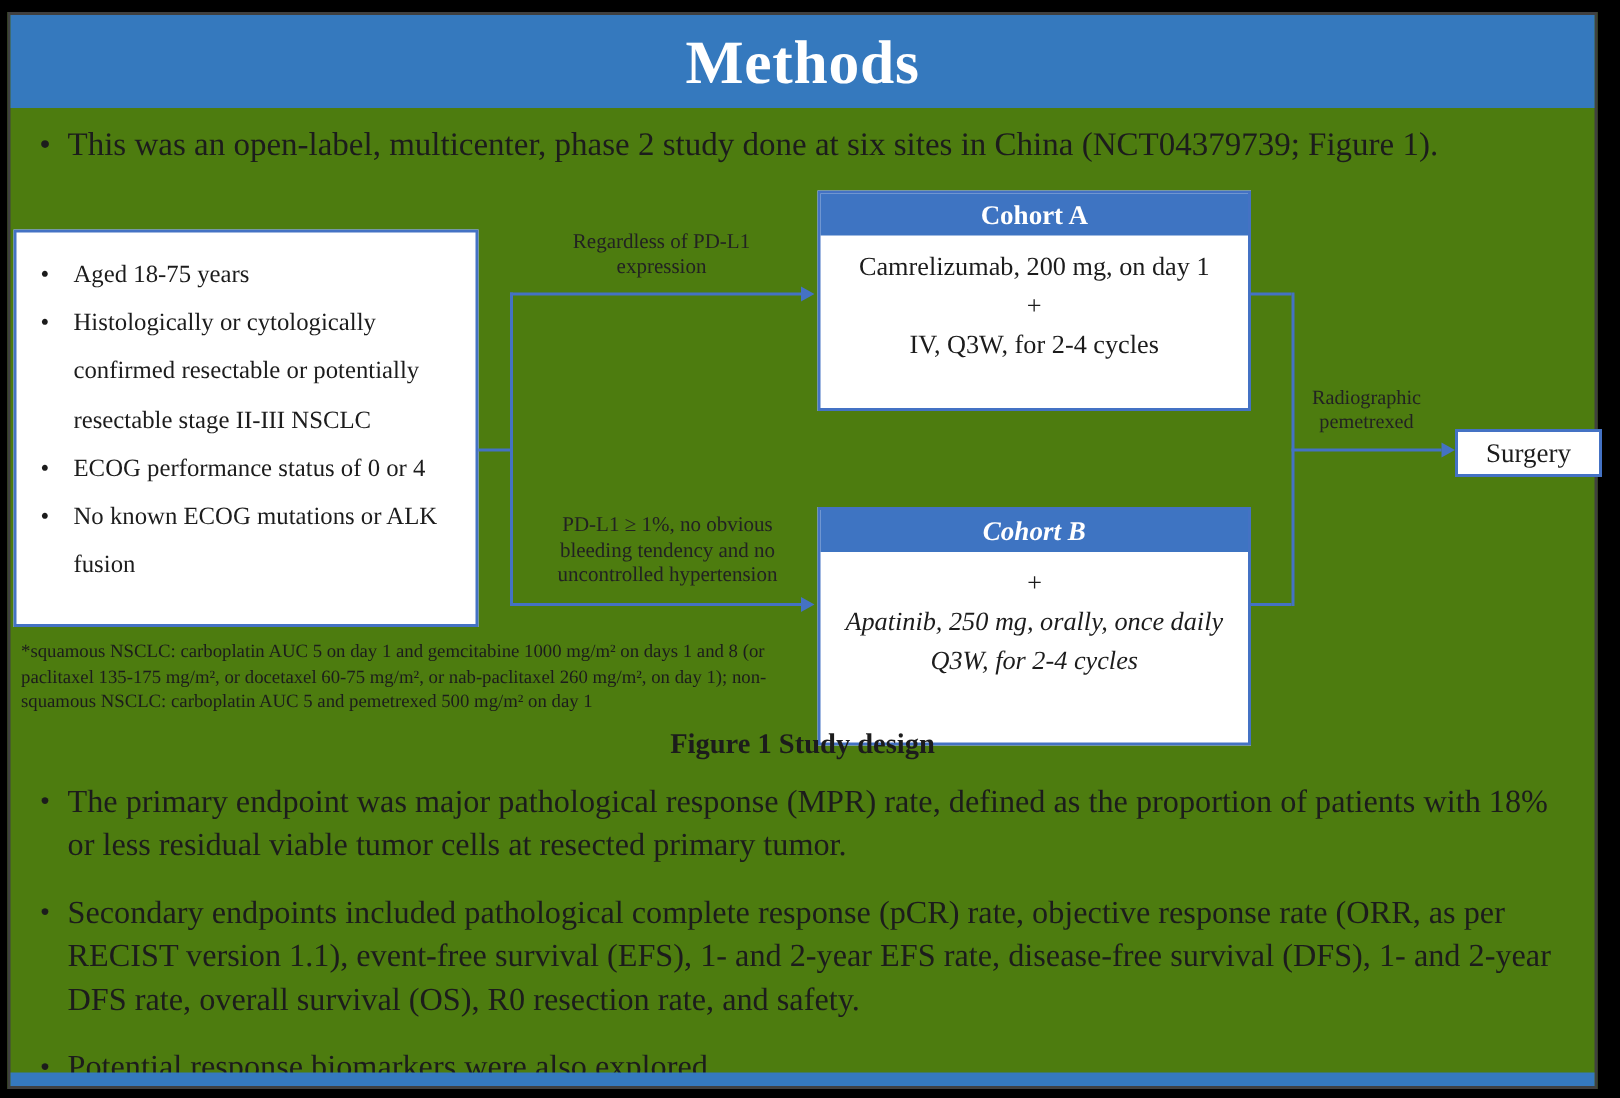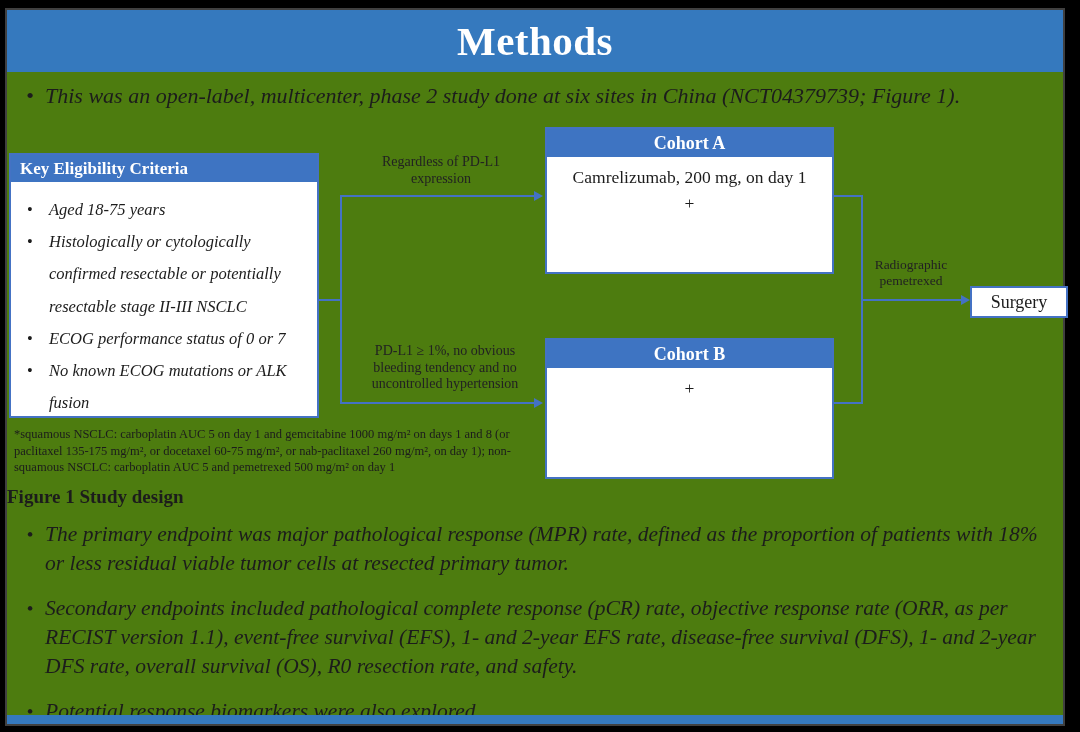--- a/index.html
+++ b/index.html
@@ -10,21 +10,21 @@
            background:#4d7c0f; border:2px solid #404040; }
 
   
   .title-bar { position:absolute; left:0; right:0; top:0; height:62px; background:#3579be;
                display:flex; align-items:center; justify-content:center; }
   .title-bar h1 { color:#ffffff; font-size:41px; font-weight:bold; letter-spacing:.5px; }
 
   
   .bullet-row { display:flex; align-items:flex-start; }
   .bullet-row .marker { width:30px; flex:0 0 30px; text-align:center; }
-  .bullet-row .btext  { flex:1;font-style:italic; }
+  .bullet-row .btext  { flex:1; }
 
   .intro { position:absolute; left:8px; right:8px; top:72px; font-size:22px; line-height:1.3; }
 
   
   .hline { position:absolute; height:2px; background:#4472c4; }
   .vline { position:absolute; width:2px;  background:#4472c4; }
   .arrow-right { position:absolute; width:0; height:0;
                  border-top:5px solid transparent; border-bottom:5px solid transparent;
                  border-left:9px solid #4472c4; }
 
@@ -35,38 +35,38 @@
   
   .elig { left:2px; top:143px; width:310px; height:265px; }
   .elig .hd { height:27px; font-size:17px; padding-left:9px; }
   .elig .bd { padding:12px 6px 0 12px; font-size:16.5px; }
   .elig .bullet-row { line-height:1.95; }
   .elig .marker { width:26px; flex:0 0 26px; text-align:left; padding-left:4px; }
 
   
   .cohort { width:289px; height:147px; text-align:center; }
   .cohort-a { left:538px; top:117px; }
-  .cohort-b { left:538px; top:328px; height:141px; }
+  .cohort-b { left:538px; top:328px; height:159px;font-style:italic; }
   .cohort .hd { height:28px; font-size:18px; justify-content:center; }
   .cohort .bd { padding-top:7px; font-size:17.5px; line-height:26px; }
 
   
   .surgery { left:963px; top:276px; width:98px; height:32px;
              display:flex; align-items:center; justify-content:center; font-size:18px; }
 
   
   .flow-label { position:absolute; text-align:center; font-size:14px; line-height:1.18; color:#222; }
   .label-top    { left:348px; top:144px; width:172px; }
   .label-bottom { left:346px; top:333px; width:184px; }
   .label-eval   { left:845px; top:247px; width:118px; font-size:13.5px; }
 
   .footnote { position:absolute; left:7px; top:416px; width:530px;
               font-size:12.5px; line-height:1.32; }
 
-  .caption { position:absolute; left:0; right:0; top:476px; 
+  .caption { position:absolute; left:0; right:0; top:476px; text-align:center;
              font-size:19px; font-weight:bold; }
 
   
   .endpoints { position:absolute; left:8px; right:14px; top:510px; }
   .endpoints .bullet-row { font-size:21.5px; line-height:1.35; margin-bottom:16px; }
   .endpoints .marker { font-size:19px; padding-top:2px; }
 
   .bottom-bar { position:absolute; left:0; right:0; bottom:0; height:9px; background:#3579be; }
 </style>
 </head>
@@ -77,33 +77,32 @@
   <div class="title-bar">
     <h1>Methods</h1>
   </div>
 
   <div class="intro bullet-row">
     <span class="marker">•</span>
     <span class="btext">This was an open-label, multicenter, phase 2 study done at six sites in China (NCT04379739; Figure 1).</span>
   </div>
 
   <div class="flow-box elig">
-    <div class="hd">Key Eligibility Criteria</div>
     <div class="bd">
       <div class="bullet-row">
         <span class="marker">•</span>
         <span class="btext">Aged 18-75 years</span>
       </div>
       <div class="bullet-row">
         <span class="marker">•</span>
         <span class="btext">Histologically or cytologically confirmed resectable or potentially resectable stage II-III NSCLC</span>
       </div>
       <div class="bullet-row">
         <span class="marker">•</span>
-        <span class="btext">ECOG performance status of 0 or 7</span>
+        <span class="btext">ECOG performance status of 0 or 4</span>
       </div>
       <div class="bullet-row">
         <span class="marker">•</span>
         <span class="btext">No known ECOG mutations or ALK fusion</span>
       </div>
     </div>
   </div>
 
   <div class="hline" style="left:312px; top:289px; width:23px;"></div>
   <div class="vline" style="left:333px; top:185px; height:209px;"></div>
@@ -114,27 +113,30 @@
 
   <div class="hline" style="left:333px; top:392px; width:194px;"></div>
   <div class="arrow-right" style="left:527px; top:388px;"></div>
   <div class="flow-label label-bottom">PD-L1 ≥ 1%, no obvious bleeding tendency and no uncontrolled hypertension</div>
 
   <div class="flow-box cohort cohort-a">
     <div class="hd">Cohort A</div>
     <div class="bd">
       <div>Camrelizumab, 200 mg, on day 1</div>
       <div>+</div>
+      <div>IV, Q3W, for 2-4 cycles</div>
     </div>
   </div>
 
   <div class="flow-box cohort cohort-b">
     <div class="hd">Cohort B</div>
     <div class="bd">
       <div>+</div>
+      <div>Apatinib, 250 mg, orally, once daily</div>
+      <div>Q3W, for 2-4 cycles</div>
     </div>
   </div>
 
   <div class="hline" style="left:825px; top:185px; width:29px;"></div>
   <div class="hline" style="left:825px; top:392px; width:29px;"></div>
   <div class="vline" style="left:854px; top:185px; height:209px;"></div>
   <div class="hline" style="left:854px; top:289px; width:100px;"></div>
   <div class="arrow-right" style="left:954px; top:285px;"></div>
   <div class="flow-label label-eval">Radiographic pemetrexed</div>
 

